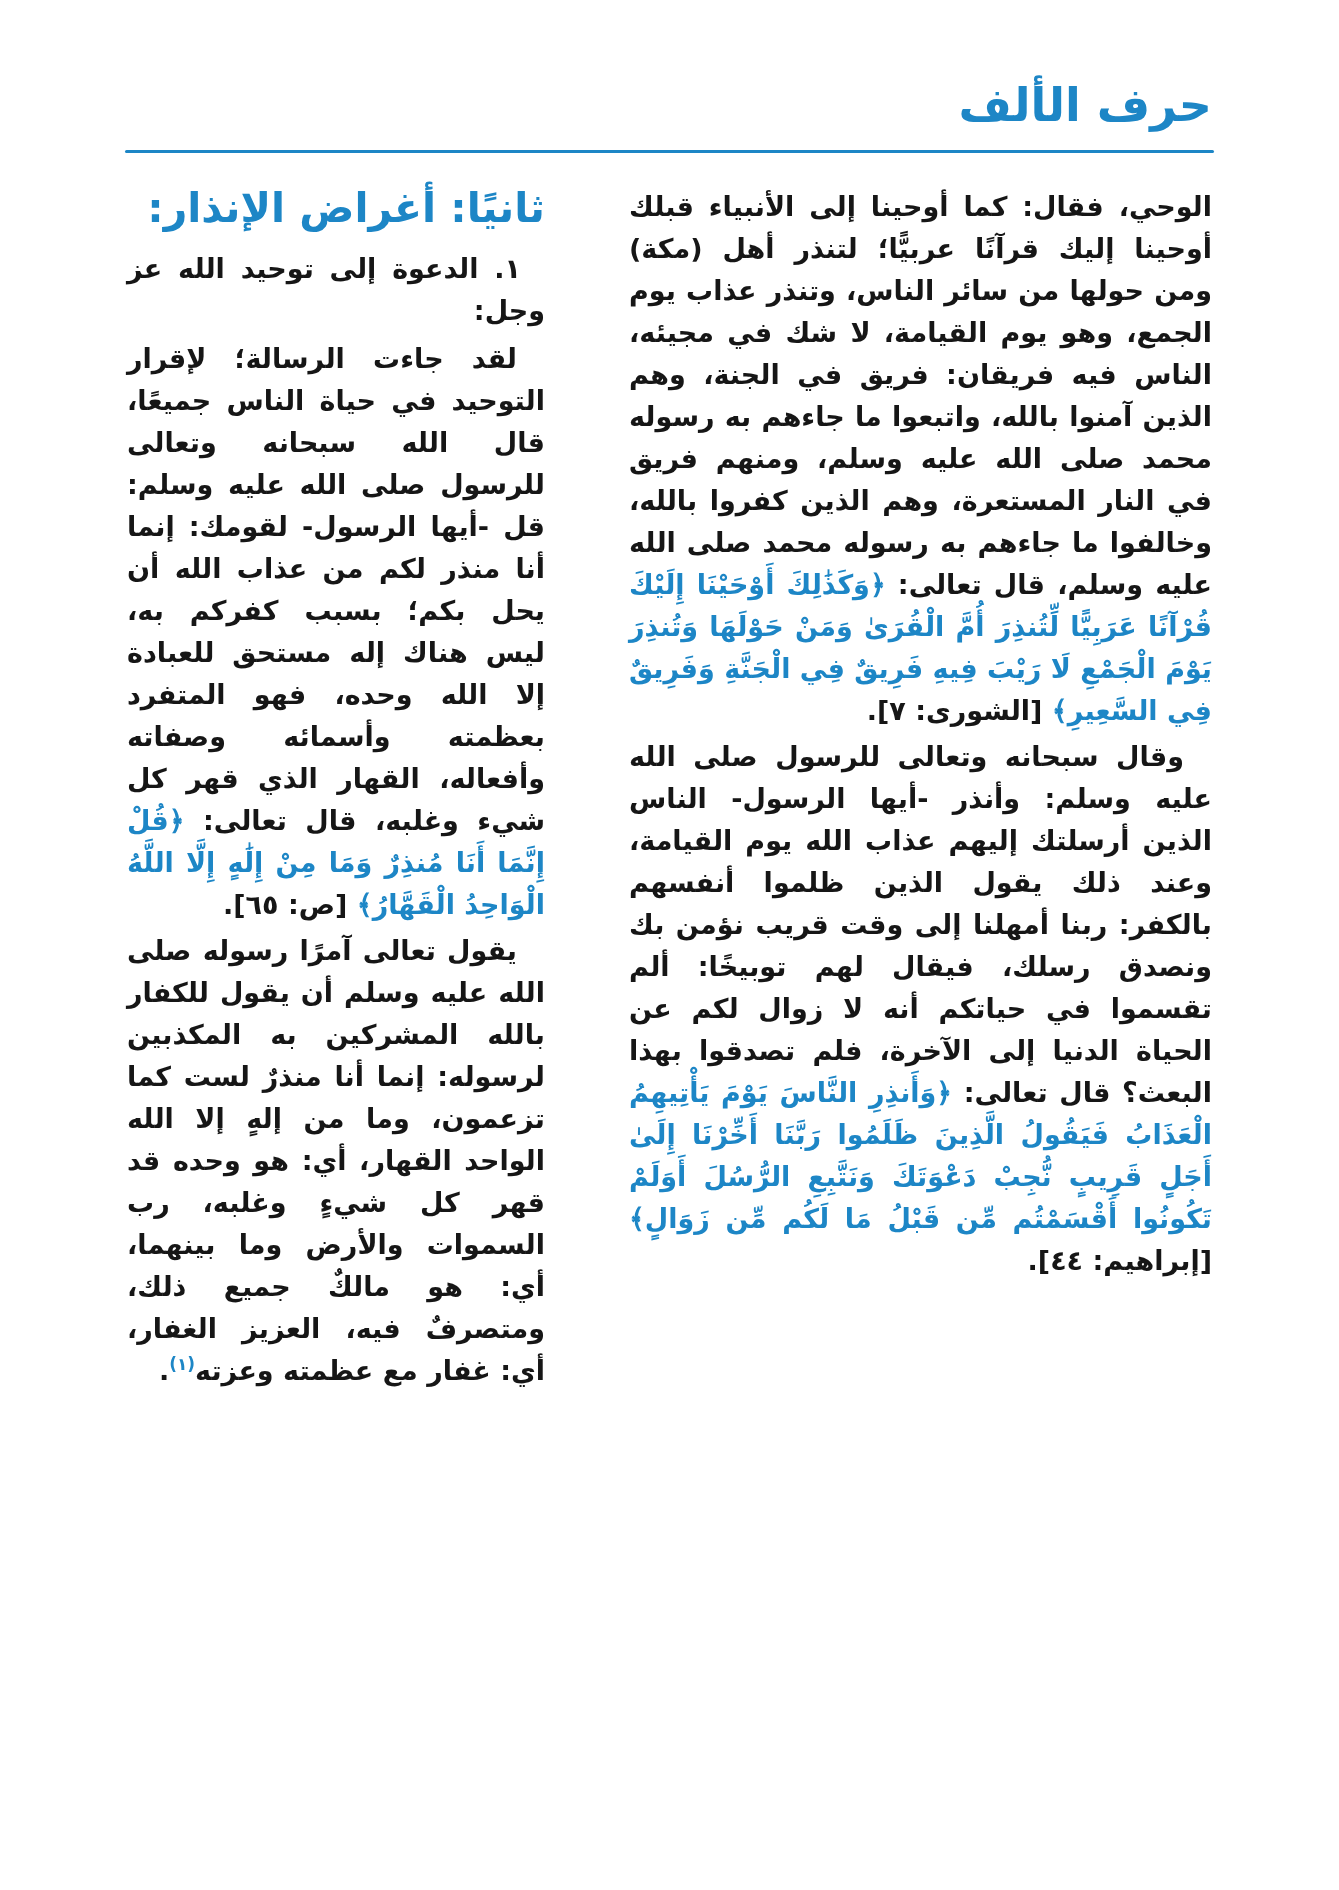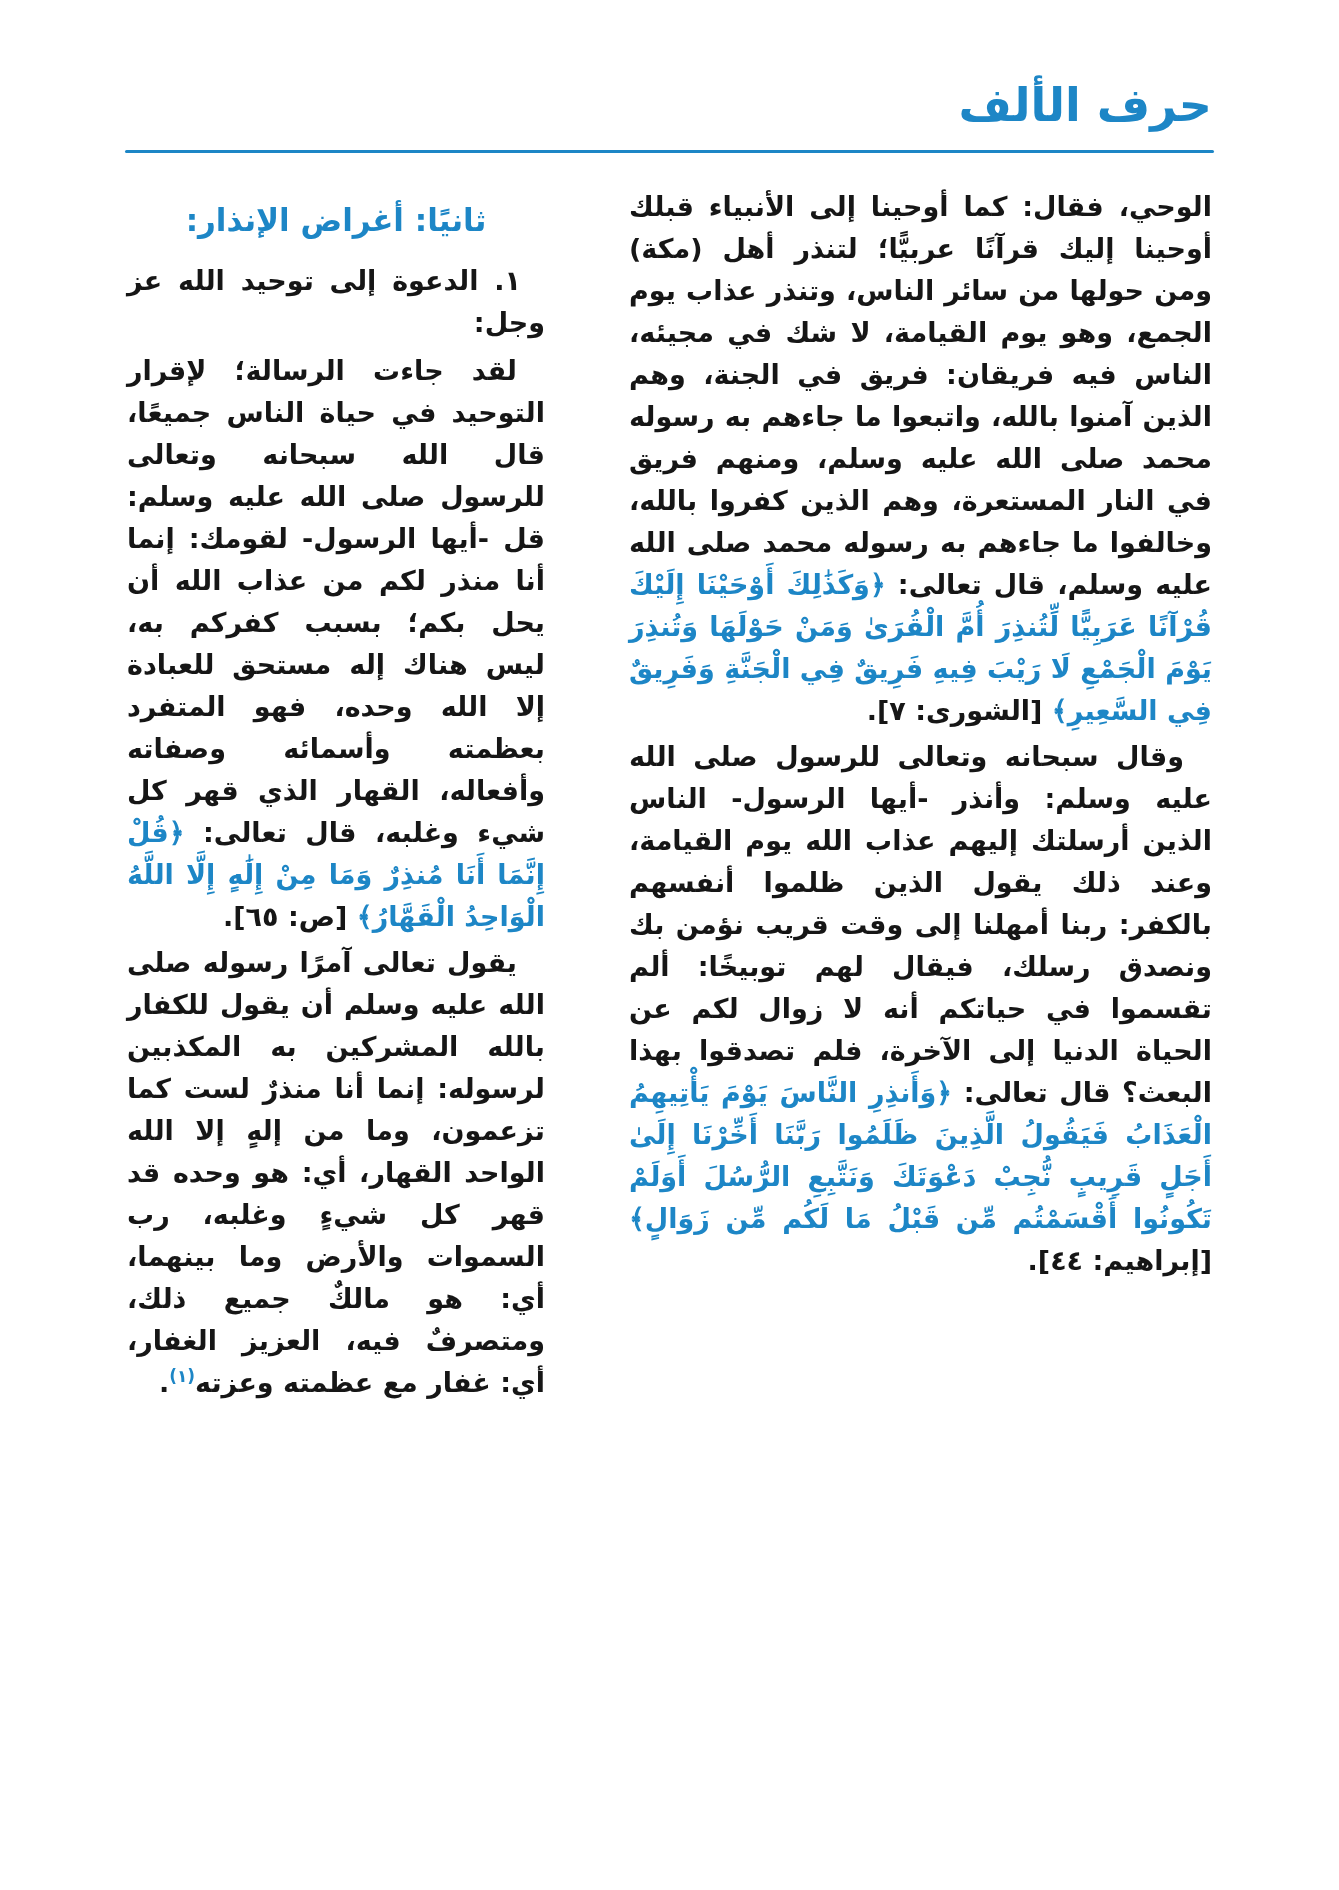--- a/index.html
+++ b/index.html
@@ -55,25 +55,25 @@
     line-height: 42px;
     font-weight: 700;
     color: var(--text);
     text-align: justify;
   }
   .type-cont { text-indent: 0; }
   .type-para { text-indent: 28px; margin-top: 4px; }
   .type-subheading { text-indent: 24px; margin: 16px 0 6px; }
   .type-heading {
     color: var(--accent);
-    font-size: 31px;
+    font-size: 41px;
     line-height: 44px;
-    text-align: center;
+    text-align: right;
     text-indent: 0;
-    margin: 12px 0 18px;
+    margin: 0 0 18px;
   }
   .seg-quran { color: var(--accent); }
   .seg-footref {
     color: var(--accent);
     font-size: 17px;
     vertical-align: super;
     line-height: 0;
   }
   .footnote {
     position: absolute;

